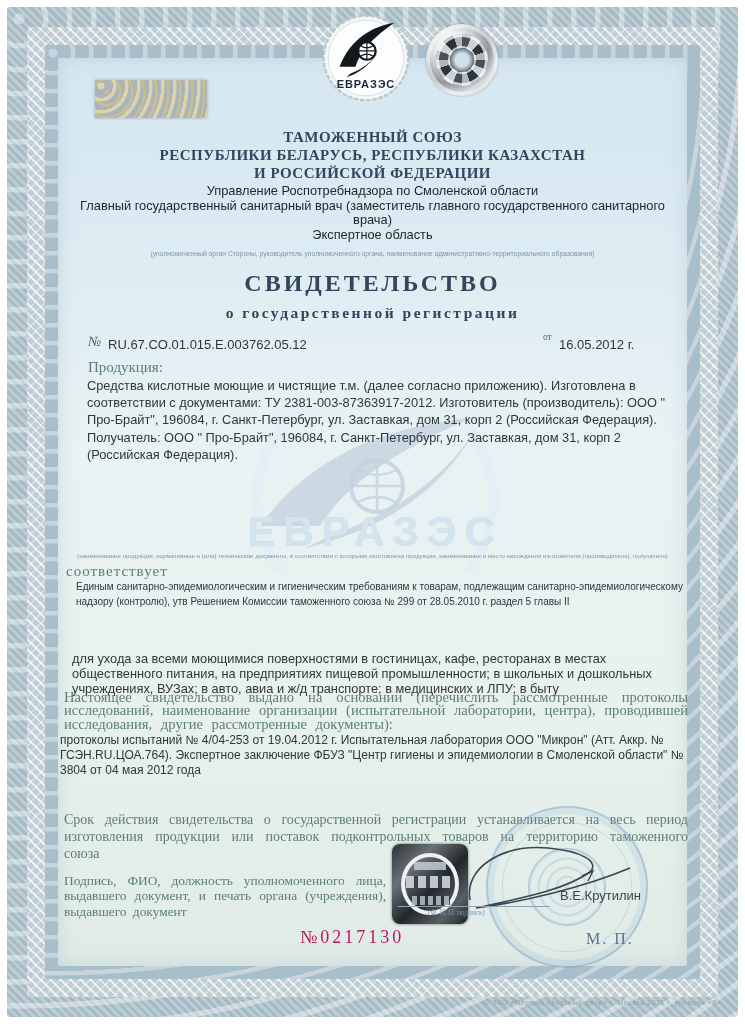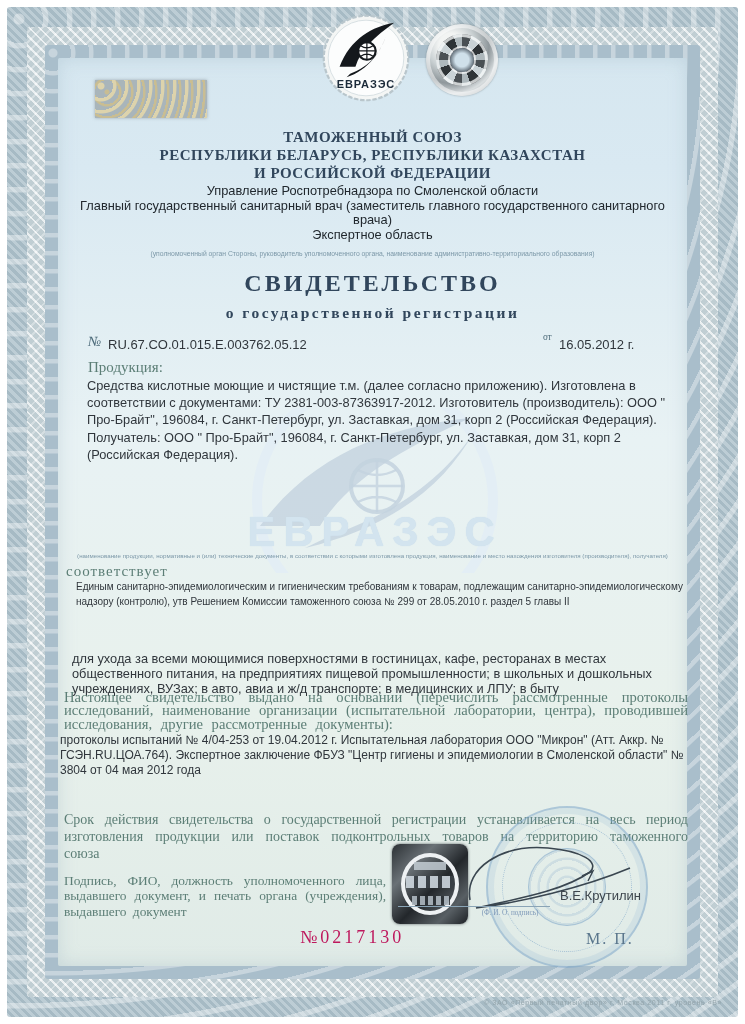--- a/index.html
+++ b/index.html
@@ -81,21 +81,21 @@
     repeating-linear-gradient(90deg,#aeb8c0 0 5px,#2e3338 5px 8px);opacity:.9;}
   .round-stamp{left:486px;top:806px;width:158px;height:158px;border-radius:50%;
     border:2px solid rgba(125,165,200,.55);
     box-shadow:inset 0 0 0 6px rgba(140,180,210,.18);}
   .rs-mid{position:absolute;inset:14px;border-radius:50%;border:1.5px dotted rgba(125,165,200,.6);}
   .rs-core{position:absolute;inset:40px;border-radius:50%;border:1.3px solid rgba(125,165,200,.5);
     background:repeating-radial-gradient(circle, rgba(140,175,205,.25) 0 2px, rgba(0,0,0,0) 3px 9px);}
   .sig-svg{left:462px;top:838px;width:190px;height:80px;}
   .signer{left:560px;top:888px;font-size:13px;color:#3d454c;font-family:"Liberation Sans",sans-serif;}
   .sig-line{left:398px;top:906px;width:152px;border-top:1px solid #8aa4b6;}
-  .sig-cap{left:445px;top:909px;width:130px;font-size:7.2px;color:#7d98b8;text-align:center;}
+  .sig-cap{left:428px;top:909px;width:130px;font-size:7.2px;color:#7d98b8;}
   .mp{left:586px;top:922px;font-size:16px;color:#5a768c;letter-spacing:2px;margin-top:8px;}
   .doc-number{left:300px;top:927px;width:130px;font-size:18px;letter-spacing:3px;color:#be185d;
     font-weight:normal;text-align:left;}
   .fine-print{left:370px;top:999px;width:352px;font-size:7px;color:#93a4ab;text-align:right;
     letter-spacing:.6px;font-family:"Liberation Sans",sans-serif;}
 </style>
 </head>
 <body>
 
 <div class="page">

